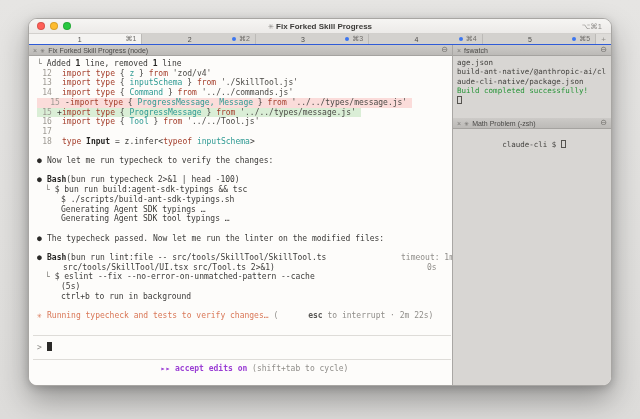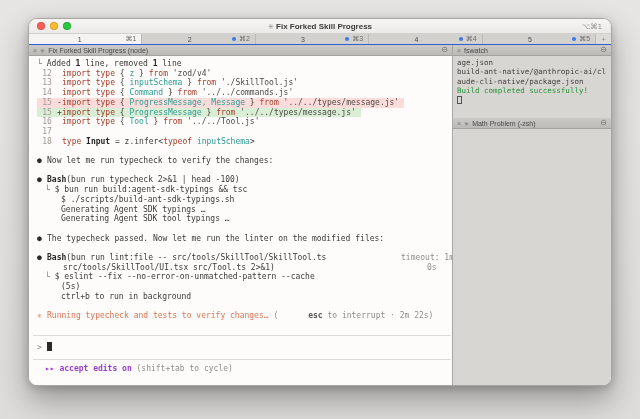--- a/index.html
+++ b/index.html
@@ -43,21 +43,21 @@
   .ph-star { color:#6f6d6a; font-size:6px; }
   .ph-min { margin-left:auto; color:#6f6d6a; font-size:8px; line-height:8px; }
 
   
   .term { flex:1; overflow:hidden; padding:3px 4px 0 8px; font-family:"DejaVu Sans Mono", monospace;
     font-size:8px; line-height:9.7px; color:#3b3a38; }
   .row { position:relative; white-space:pre; min-height:9.7px; }
   .row.blank { height:9.7px; }
   .gut { display:inline-block; width:20px; text-align:center; color:#9d9992; }
   .sign { display:inline-block; width:5px; }
-  .row.del { background:#fbdcda; width:fit-content; padding-right:5px; }
+  .row.del { background:#fbdcda; width:fit-content; padding-right:5px;padding-left:8px; }
   .row.add { background:#daeed6; width:fit-content; padding-right:5px; }
   .bullet { display:inline-block; width:10px; color:#2c2b29; }
   .corner { color:#76746f; }
   .row.sub { margin-left:8px; }
   .row.sub2 { margin-left:24px; }
   .row.cont { margin-left:26px; }
   .star { display:inline-block; width:10px; color:#d97757; }
   .rcol { position:absolute; left:364px; top:0; color:#8f8d89; }
 
   .seg-t { color:#3b3a38; }
@@ -67,21 +67,21 @@
   .seg-b { font-weight:bold; color:#262523; }
   .seg-o { color:#d97757; }
   .seg-g { color:#8f8d89; }
   .seg-gb { color:#575653; font-weight:bold;padding-left:30px; }
   .seg-p2 { color:#9a3dd4; font-weight:bold; }
 
   .hr { border-top:1px solid #dedcd8; margin:4px 0 4px -4px; width:418px; }
   .row.prompt { padding:2px 0 3px; }
   .caret { color:#8f8d89; }
   .cursor-block { display:inline-block; width:5.5px; height:9px; background:#2b2a28; vertical-align:-1.5px; margin-left:5px; }
-  .row.hint { margin-left:8px; }
+  .row.hint { margin-left:24px;text-align:center; }
 
   
   .rpane-body { font-family:"DejaVu Sans Mono", monospace; font-size:7.5px; line-height:9.4px;
     color:#403f3c; padding:2px 0 0 4px; overflow:hidden; white-space:pre-wrap; word-break:break-all; }
   .rpane-body.fsw { height:62px; flex:0 0 62px; }
   .rpane-body.math { flex:1; }
   .green { color:#259436; }
   .hollow { display:inline-block; width:5px; height:8px; border:1px solid #55534f; vertical-align:-1px; }
 </style>
 </head>
@@ -183,17 +183,20 @@
           <span class="ph-min">⊖</span>
         </div>
         <div class="rpane-body fsw" id="fsw"><div class="rline">age.json</div><div class="rline">build-ant-native/@anthropic-ai/cl</div><div class="rline">aude-cli-native/package.json</div><div class="rline green" style="color: rgb(37, 148, 54);">Build completed successfully!</div><div class="rline"><span class="hollow"></span></div></div>
 
         <div class="pane-header">
           <span class="ph-close">×</span>
           <span class="ph-star">✳</span>
           <span>Math Problem (-zsh)</span>
           <span class="ph-min">⊖</span>
         </div>
+        <div class="rpane-body math">
+          <span>claude-cli $ </span><span class="hollow"></span>
+        </div>
       </div>
 
     </div>
   </div>
 </div>
 
 </body></html>

